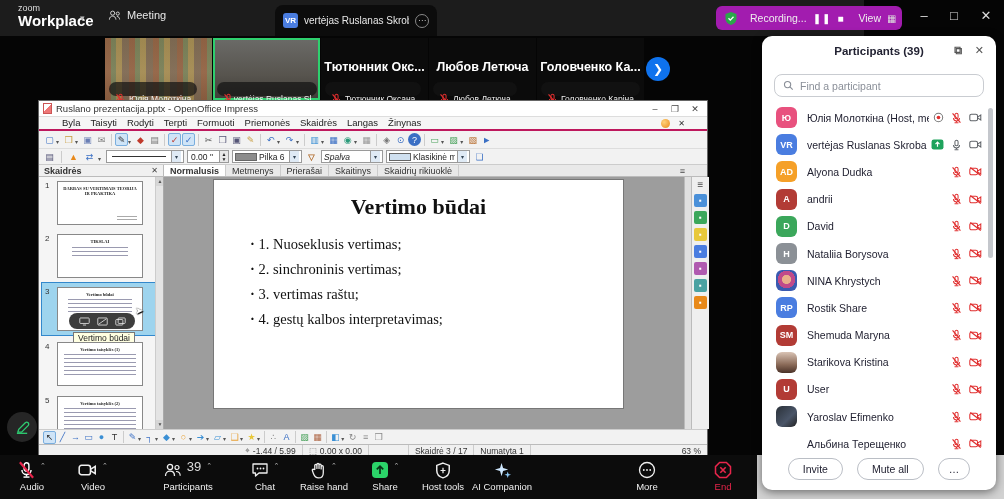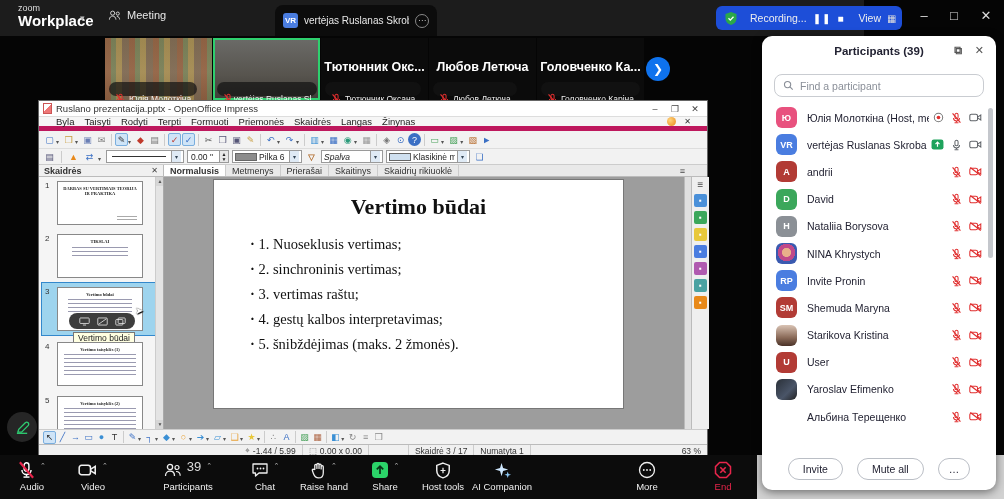--- a/index.html
+++ b/index.html
@@ -11,21 +11,21 @@
   .topbar { position:absolute; left:0; top:0; width:864px; height:36px; background:#1c1c1c;padding-left:46px; }
   .zoom-logo { position:absolute; left:18px; top:4px; color:#fff; line-height:1.05; }
   .zoom-logo .l1 { font-size:9px; color:#ddd; }
   .zoom-logo .l2 { font-size:15px; font-weight:bold; }
   .logo-chev { position:absolute; left:80px; top:13px; color:#bbb; font-size:9px; }
   .meeting-tab { position:absolute; left:108px; top:9px; color:#e8e8e8; font-size:11px; display:flex; align-items:center; gap:6px; }
   .share-tab { position:absolute; left:275px; top:5px; width:162px; height:31px; background:#0c0c0c; border-radius:8px 8px 0 0; display:flex; align-items:center; padding:0 8px; gap:6px; }
   .share-tab .vr-badge { width:15px; height:15px; border-radius:3px; background:#4a7de0; color:#fff; font-size:8px; font-weight:bold; display:flex; align-items:center; justify-content:center; flex:0 0 auto;}
   .share-tab .tab-label { color:#e8e8e8; font-size:10px; white-space:nowrap; overflow:hidden; max-width:116px; }
   .tab-ellipsis { width:14px; height:14px; border:1px solid #888; border-radius:50%; color:#ccc; font-size:8px; line-height:11px; text-align:center; flex:0 0 auto;}
-  .top-right-pill { position:absolute; left:716px; top:6px; width:186px; height:24px; background:#1d4ed8; border-radius:6px; display:flex; align-items:center; gap:6px; padding:0 8px; }
+  .top-right-pill { position:absolute; left:716px; top:6px; width:186px; height:24px; background:#a21caf; border-radius:6px; display:flex; align-items:center; gap:6px; padding:0 8px; }
   .rec-dot { width:8px; height:8px; border-radius:50%; background:#e02f2f; }
   .rec-label { color:#eee; font-size:10.5px; }
   .rec-btn { color:#fff; font-size:10px; letter-spacing:1px; }
   .view-label { color:#eee; font-size:10.5px; margin-left:8px; }
   .win-ctl { position:absolute; top:8px; color:#ddd; font-size:13px; width:20px; text-align:center; }
 
   
   .video-strip { position:absolute; left:105px; top:38px; height:62px; display:flex; gap:1px; }
   .vtile { position:relative; width:107px; height:62px; background:#0b0b0b; overflow:hidden; }
   .vtile.active { outline:2px solid #2ed06e; outline-offset:-2px; }
@@ -40,21 +40,21 @@
   .silhouette .head { width:20px; height:22px; border-radius:50% 50% 45% 45%; background:#2e2a28; margin:0 auto; }
   .silhouette .body { width:44px; height:22px; border-radius:12px 12px 0 0; background:#3a3734; margin:-3px auto 0; }
   .next-btn { position:absolute; left:646px; top:57px; width:24px; height:24px; border-radius:50%; background:#0e72ed; color:#fff; font-size:12px; display:flex; align-items:center; justify-content:center; }
 
   
   .impress { position:absolute; left:38px; top:100px; width:670px; height:355px; background:#f0f0f0; border:1px solid #666; font-size:9.5px; color:#222; }
   .imp-title { position:absolute; left:0; top:0; width:100%; height:16px; background:#fff; display:flex; align-items:center; padding:0 4px; gap:4px; border-bottom:1px solid #ddd;}
   .imp-doc-icon { width:9px; height:11px; background:linear-gradient(135deg,#fff 50%,#e77 50%); border:1px solid #c55; }
   .imp-title .t { font-size:9.5px; color:#333; flex:1; }
   .imp-title .wc { width:16px; text-align:center; color:#444; font-size:9px; }
-  .imp-menubar { position:absolute; left:0; top:16px; width:100%; height:14px; background:#f6f6f6; display:flex; align-items:center; padding:0 12px; border-bottom:5px solid #be185d; }
+  .imp-menubar { position:absolute; left:0; top:16px; width:100%; height:14px; background:#f6f6f6; display:flex; padding:0 18px; border-bottom:2px solid #be185d; }
   .menu-item { padding:0 5px; font-size:9.5px; color:#222; }
   .imp-menubar .mright { margin-left:auto; display:flex; gap:8px; align-items:center; padding-right:4px;}
   .upd-icon { width:9px; height:9px; border-radius:50%; background:radial-gradient(circle at 35% 35%,#ffd27a,#e8891a); }
   .imp-toolbar1 { position:absolute; left:0; top:30px; width:100%; height:18px; background:#f2f2f2; border-bottom:1px solid #ddd; display:flex; align-items:center; padding:0 4px; gap:1px; overflow:hidden;}
   .imp-toolbar2 { position:absolute; left:0; top:48px; width:100%; height:16px; background:#f2f2f2; border-bottom:1px solid #ccc; display:flex; align-items:center; padding:0 4px; gap:3px; overflow:hidden;}
   .ticon { width:13px; height:13px; display:flex; align-items:center; justify-content:center; font-size:9px; border-radius:2px; flex:0 0 auto;}
   .ticon.hl { background:#cfe4f7; border:1px solid #7aaede; }
   .tsep { width:1px; height:12px; background:#ccc; margin:0 2px; flex:0 0 auto;}
   .tdd { font-size:6px; color:#555; margin:3px 2px 0 -1px; }
   .selbox { height:13px; border:1px solid #9a9a9a; background:#fff; display:flex; align-items:center; font-size:8.5px; padding:0 2px; gap:2px; flex:0 0 auto;}
@@ -428,21 +428,20 @@
     </div>
 
     <div class="main-area">
       <div class="slide">
         <div class="slide-title">Vertimo būdai</div>
         <div class="slide-bullets" id="slide-bullets">
             <div class="b">1. Nuoseklusis vertimas;</div>
             <div class="b">2. sinchroninis vertimas;</div>
             <div class="b">3. vertimas raštu;</div>
             <div class="b">4. gestų kalbos interpretavimas;</div>
-            <div class="b">5. šnibždėjimas (maks. 2 žmonės).</div>
           </div>
       </div>
     </div>
     <div class="vscroll"></div>
     <div class="side-strip" id="side-strip">
         <span style="color:#444;font-size:10px;">≡</span>
         <span class="sic" style="background:#4a90d9">▪</span>
         <span class="sic" style="background:#3ba75b">▪</span>
         <span class="sic" style="background:#e8c83a">▪</span>
         <span class="sic" style="background:#4a7de0">▪</span>
@@ -703,20 +702,42 @@
             </span>
             <span>
               <svg width="13" height="11" viewBox="0 0 16 12">
                 <rect x="1" y="2" width="9.5" height="8" rx="2" fill="none" stroke="#5f6368" stroke-width="1.3"></rect>
                 <path d="M10.5 5.5l4-2.5v6l-4-2.5" fill="none" stroke="#5f6368" stroke-width="1.3"></path>
               </svg>
             </span>
           </span>
         </div>
         <div class="prow">
+          <span class="pav" style="background:#f5a028">AD</span>
+          <span class="pname">Alyona Dudka</span>
+          <span class="picons">
+            <span>
+              <svg width="11" height="12" viewBox="0 0 14 15">
+                <rect x="5" y="1.5" width="4" height="7" rx="2" fill="none" stroke="#e02f2f" stroke-width="1.3"></rect>
+                <path d="M3.2 7.5a3.8 3.8 0 0 0 7.6 0" fill="none" stroke="#e02f2f" stroke-width="1.3"></path>
+                <line x1="7" y1="11.3" x2="7" y2="13" stroke="#e02f2f" stroke-width="1.3"></line>
+                <line x1="4.5" y1="13.4" x2="9.5" y2="13.4" stroke="#e02f2f" stroke-width="1.3"></line>
+                <line x1="2" y1="1.5" x2="12" y2="13.5" stroke="#e02f2f" stroke-width="1.5"></line>
+              </svg>
+            </span>
+            <span>
+              <svg width="13" height="11" viewBox="0 0 16 12">
+                <rect x="1" y="2" width="9.5" height="8" rx="2" fill="none" stroke="#e02f2f" stroke-width="1.3"></rect>
+                <path d="M10.5 5.5l4-2.5v6l-4-2.5" fill="none" stroke="#e02f2f" stroke-width="1.3"></path>
+                <line x1="1.5" y1="1" x2="14.5" y2="11" stroke="#e02f2f" stroke-width="1.5"></line>
+              </svg>
+            </span>
+          </span>
+        </div>
+        <div class="prow">
           <span class="pav" style="background:#b23b35">A</span>
           <span class="pname">andrii</span>
           <span class="picons">
             <span>
               <svg width="11" height="12" viewBox="0 0 14 15">
                 <rect x="5" y="1.5" width="4" height="7" rx="2" fill="none" stroke="#e02f2f" stroke-width="1.3"></rect>
                 <path d="M3.2 7.5a3.8 3.8 0 0 0 7.6 0" fill="none" stroke="#e02f2f" stroke-width="1.3"></path>
                 <line x1="7" y1="11.3" x2="7" y2="13" stroke="#e02f2f" stroke-width="1.3"></line>
                 <line x1="4.5" y1="13.4" x2="9.5" y2="13.4" stroke="#e02f2f" stroke-width="1.3"></line>
                 <line x1="2" y1="1.5" x2="12" y2="13.5" stroke="#e02f2f" stroke-width="1.5"></line>
@@ -792,21 +813,21 @@
               <svg width="13" height="11" viewBox="0 0 16 12">
                 <rect x="1" y="2" width="9.5" height="8" rx="2" fill="none" stroke="#e02f2f" stroke-width="1.3"></rect>
                 <path d="M10.5 5.5l4-2.5v6l-4-2.5" fill="none" stroke="#e02f2f" stroke-width="1.3"></path>
                 <line x1="1.5" y1="1" x2="14.5" y2="11" stroke="#e02f2f" stroke-width="1.5"></line>
               </svg>
             </span>
           </span>
         </div>
         <div class="prow">
           <span class="pav" style="background:#4a7de0">RP</span>
-          <span class="pname">Invite Pronin</span>
+          <span class="pname">Rostik Share</span>
           <span class="picons">
             <span>
               <svg width="11" height="12" viewBox="0 0 14 15">
                 <rect x="5" y="1.5" width="4" height="7" rx="2" fill="none" stroke="#e02f2f" stroke-width="1.3"></rect>
                 <path d="M3.2 7.5a3.8 3.8 0 0 0 7.6 0" fill="none" stroke="#e02f2f" stroke-width="1.3"></path>
                 <line x1="7" y1="11.3" x2="7" y2="13" stroke="#e02f2f" stroke-width="1.3"></line>
                 <line x1="4.5" y1="13.4" x2="9.5" y2="13.4" stroke="#e02f2f" stroke-width="1.3"></line>
                 <line x1="2" y1="1.5" x2="12" y2="13.5" stroke="#e02f2f" stroke-width="1.5"></line>
               </svg>
             </span>

